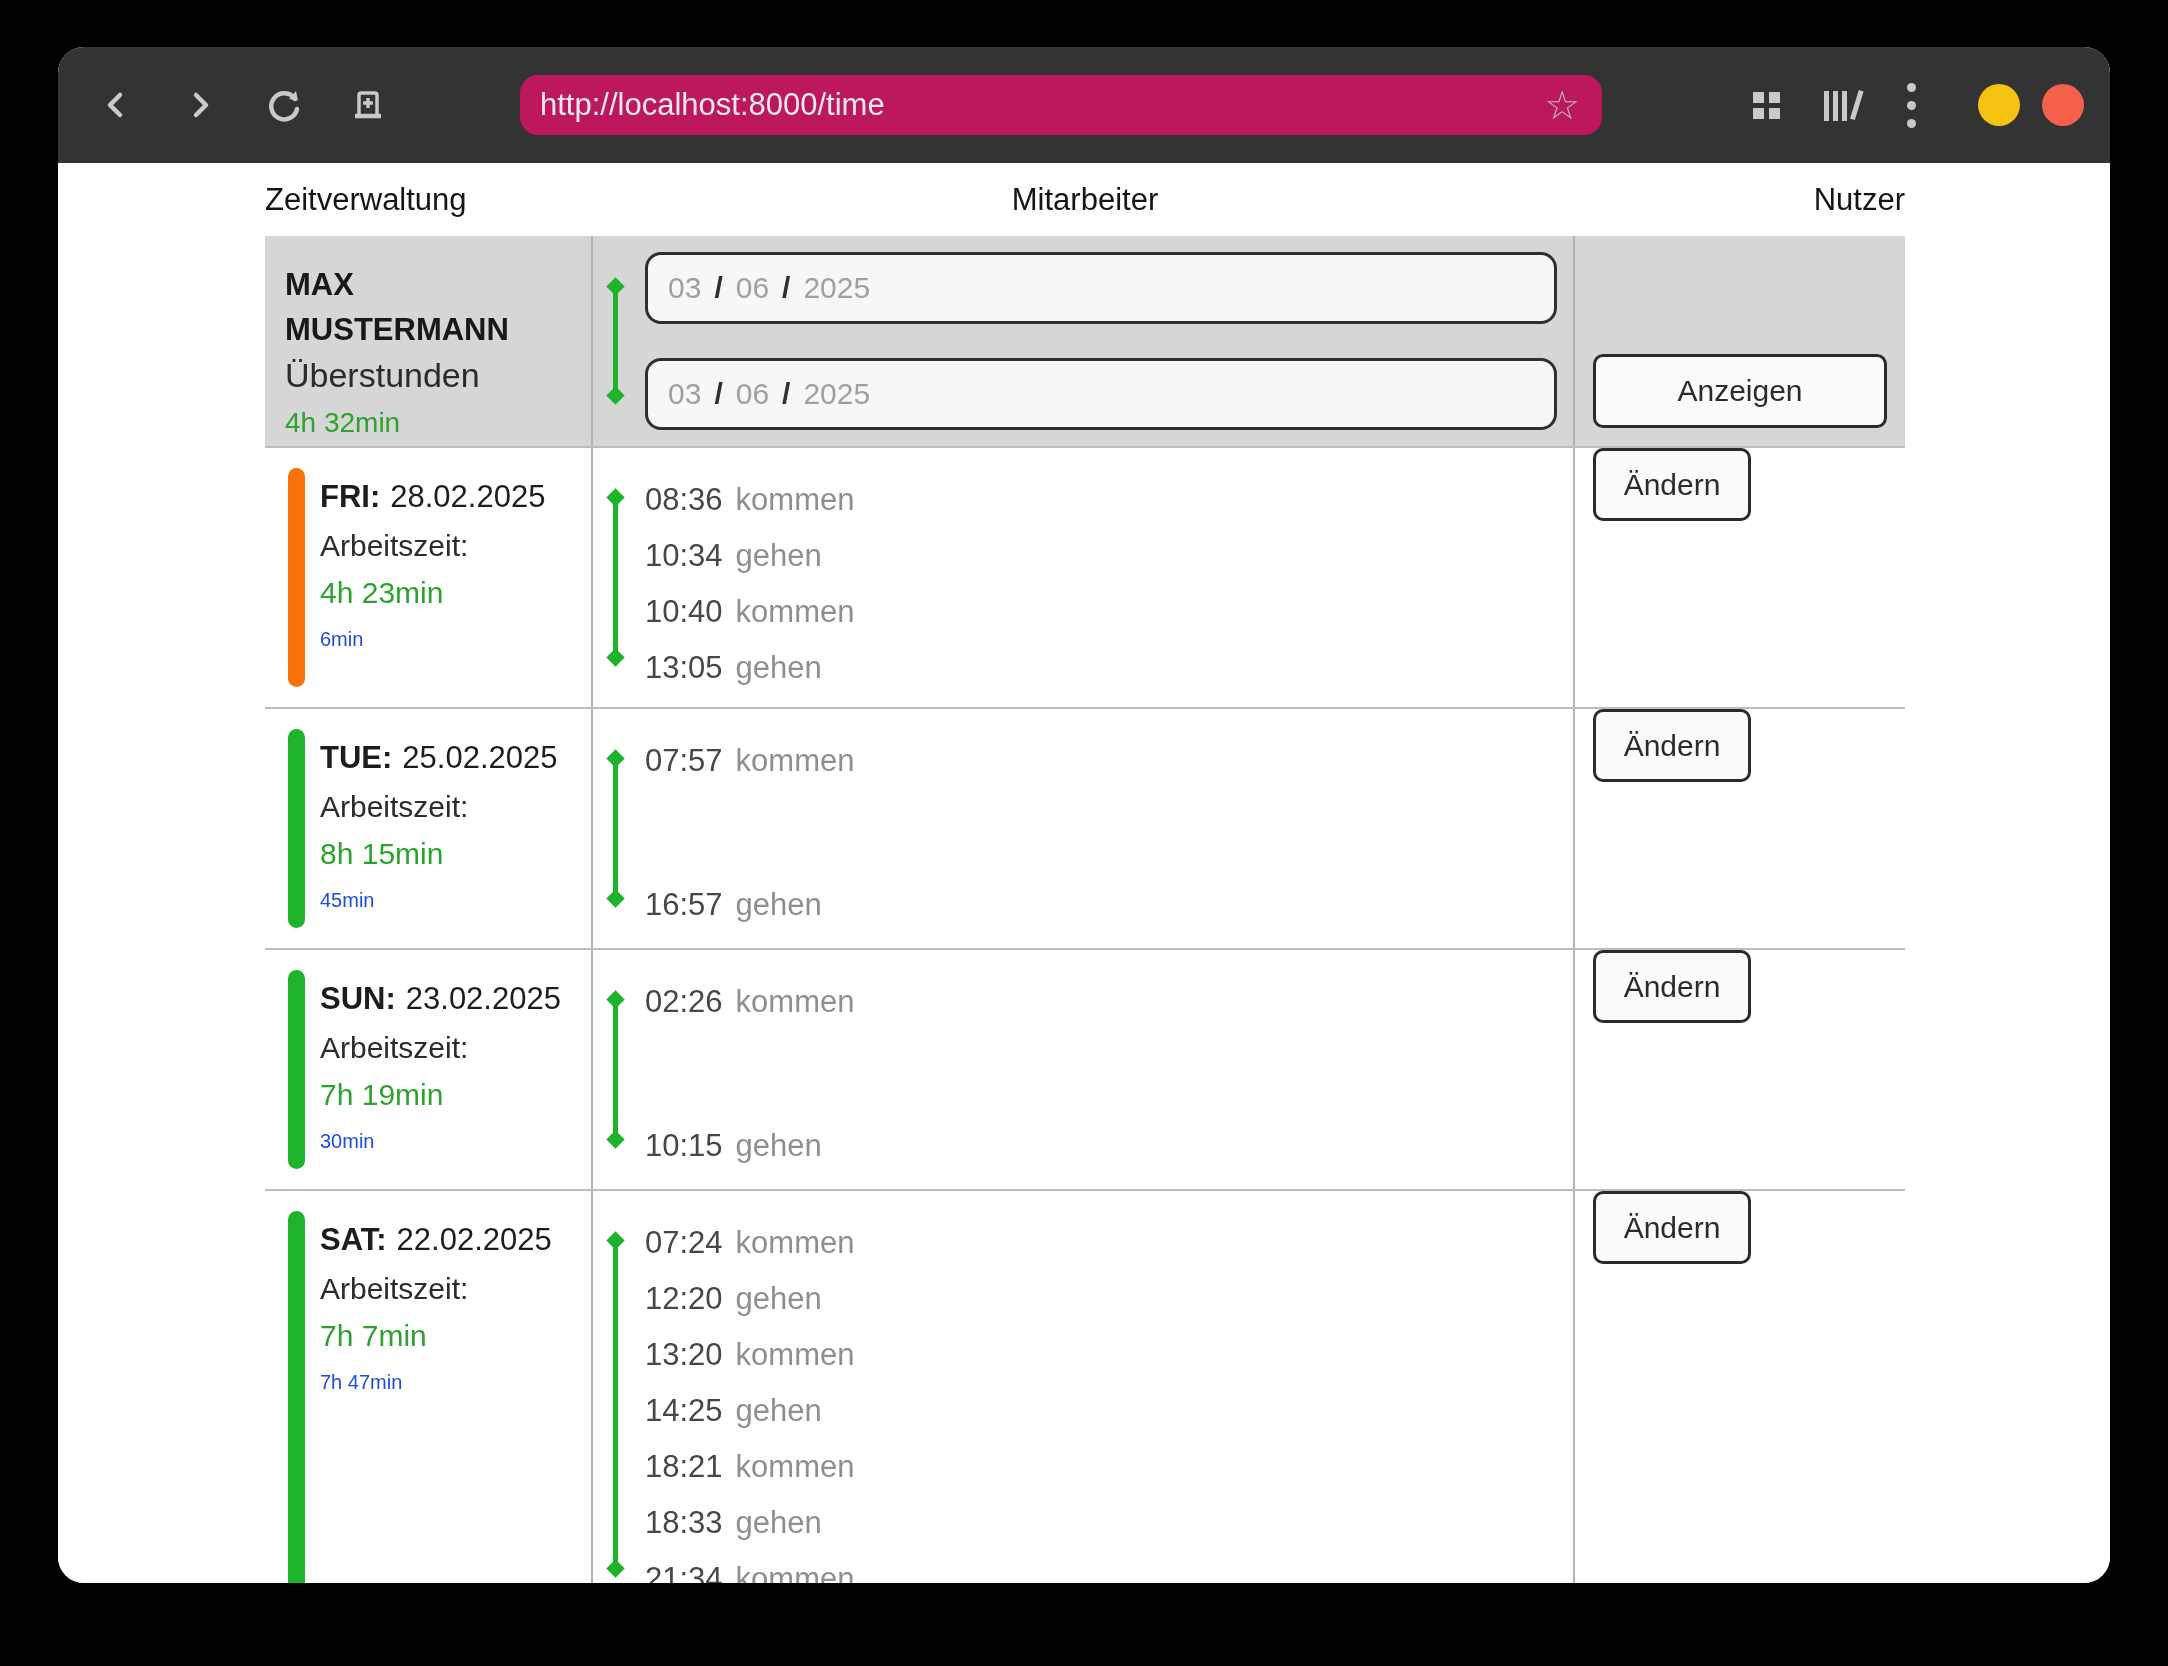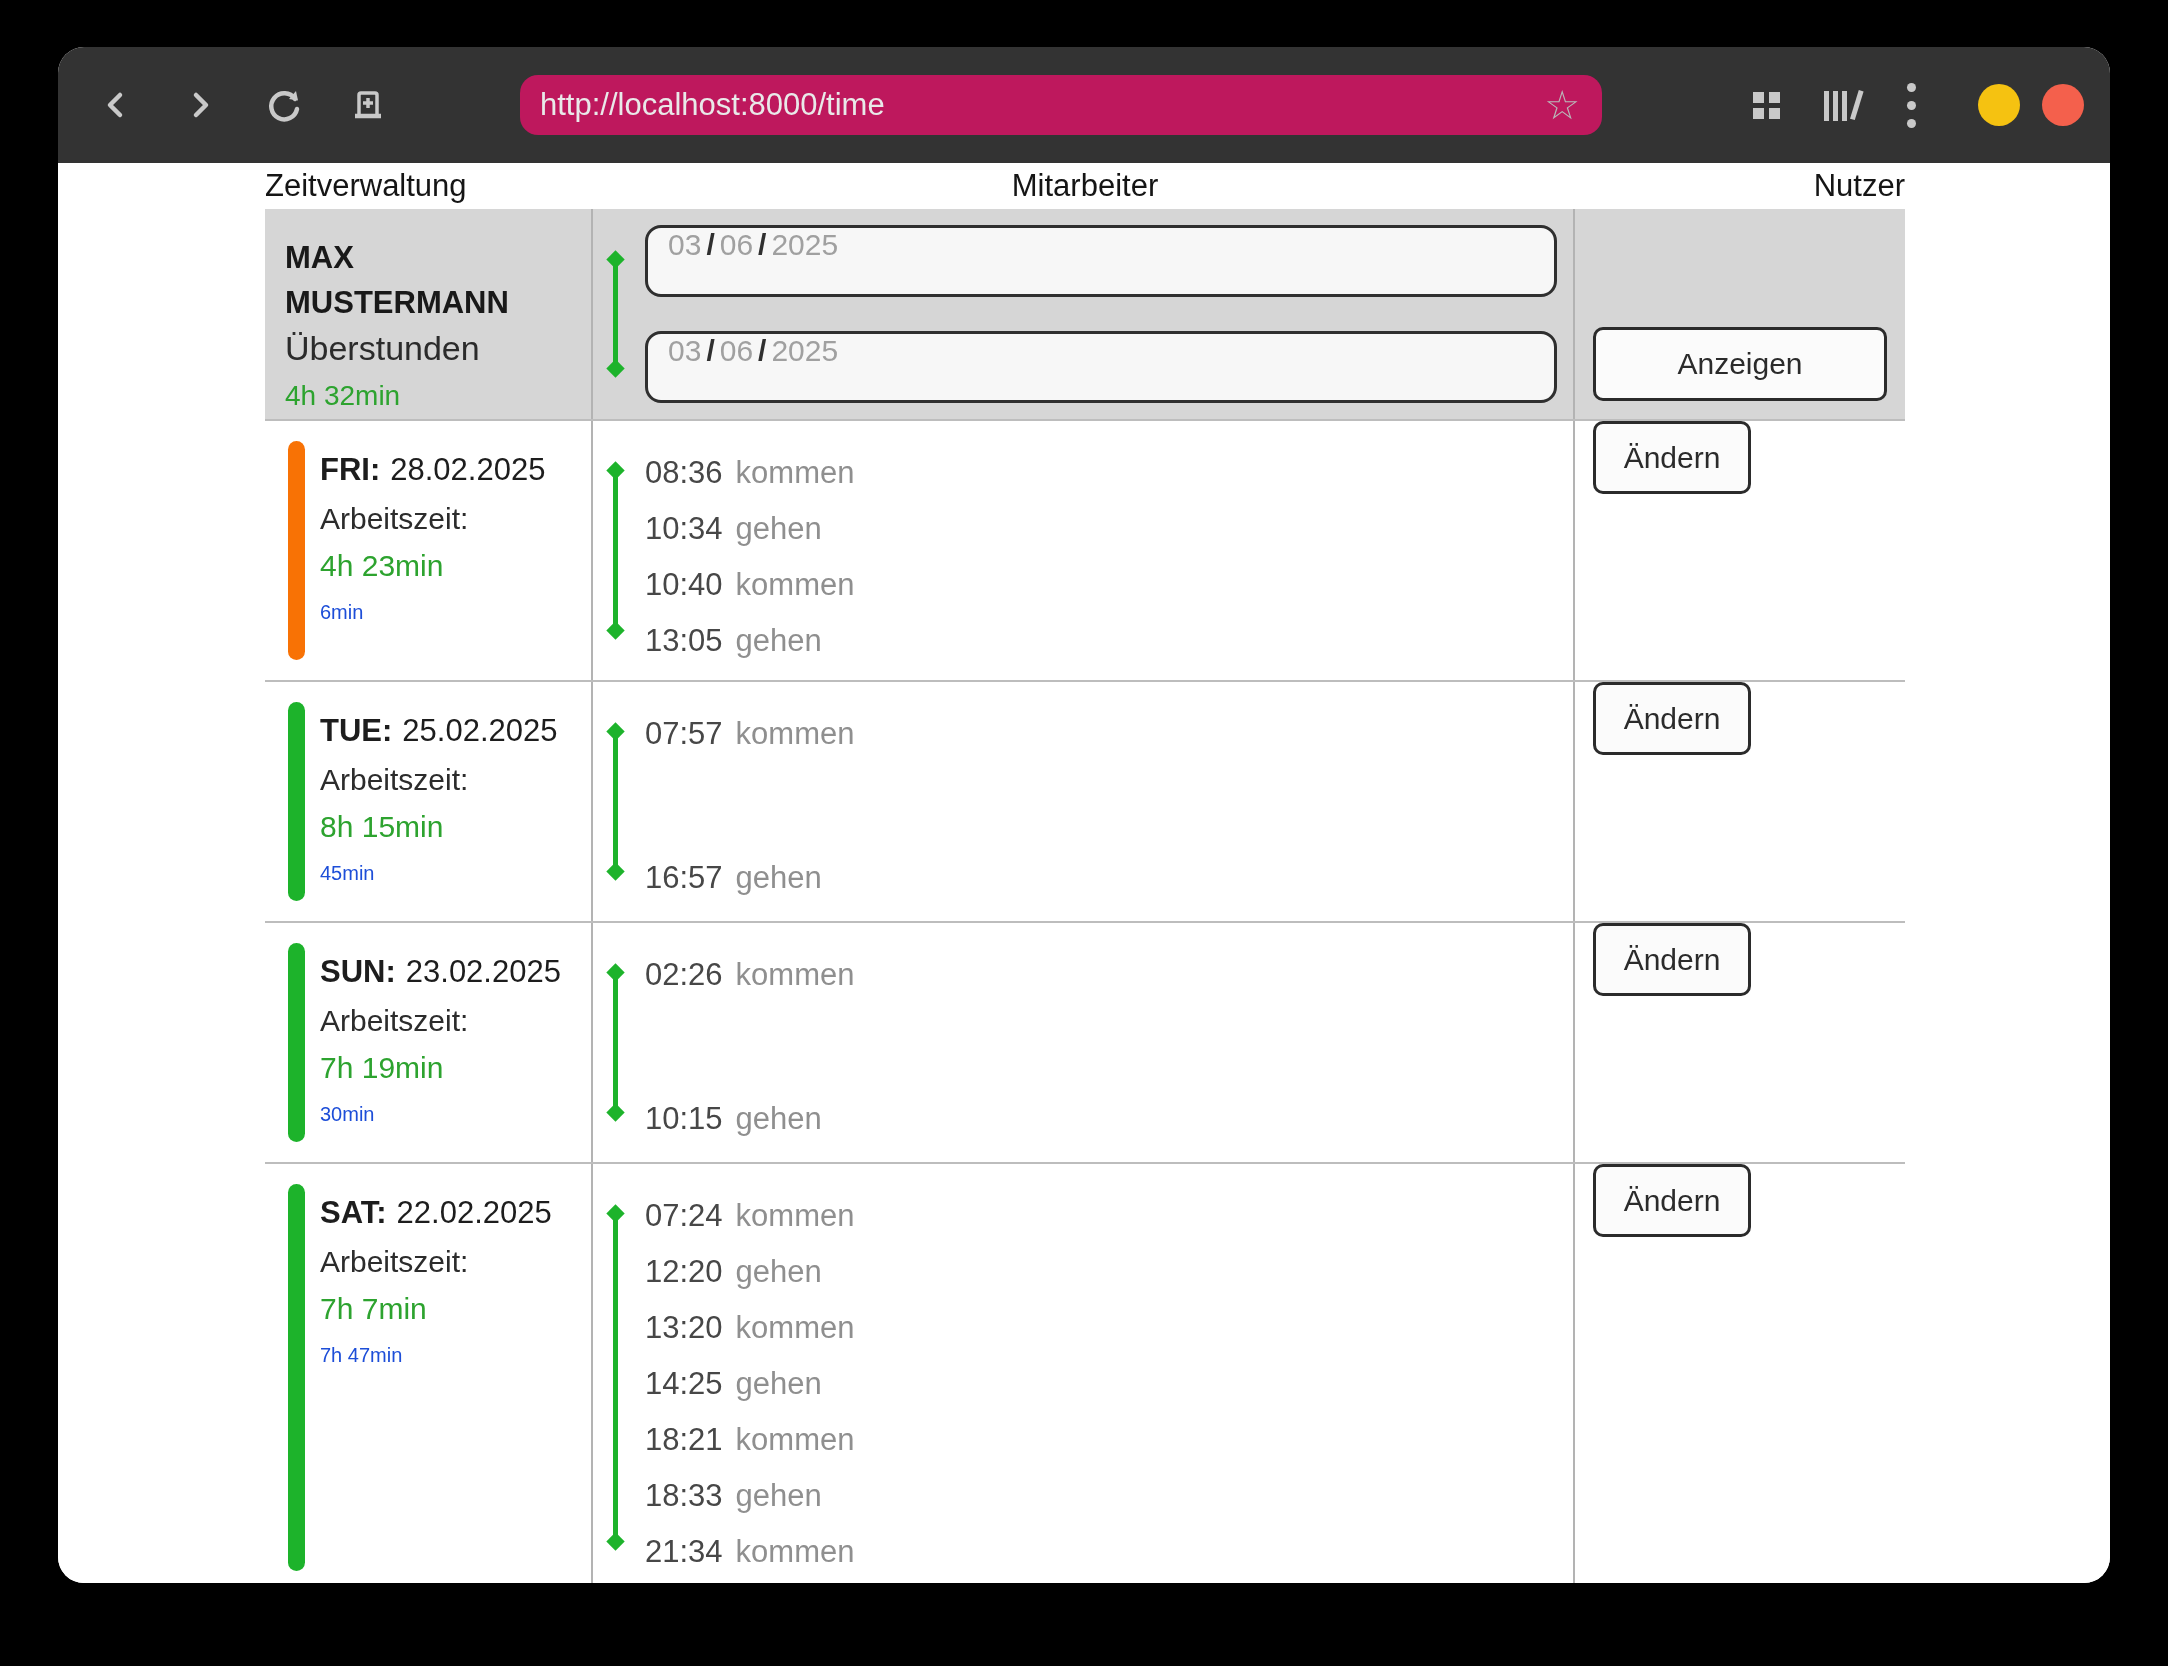--- a/index.html
+++ b/index.html
@@ -25,38 +25,38 @@
   .lib-icon i.slant{transform:rotate(17deg) translateY(-1px);margin-left:3px;}
   .kebab{display:flex;flex-direction:column;align-items:center;}
   .kebab i{width:9px;height:9px;border-radius:50%;background:#c9c9c9;margin:4.5px 0;}
   .win-dots{display:flex;align-items:center;margin-left:40px;}
   .dot{width:42px;height:42px;border-radius:50%;border:none;padding:0;cursor:pointer;margin-left:22px;}
   .dot-yellow{background:#f5c211;}
   .dot-red{background:#f4604c;}
   
   .page{height:1420px;background:#fff;overflow:hidden;}
   .content{width:1640px;margin-left:207px;}
-  .topnav{height:46px;display:grid;grid-template-columns:1fr auto 1fr;align-items:center;
+  .topnav{height:73px;display:grid;grid-template-columns:1fr auto 1fr;align-items:center;
     font-size:31px;color:#151515;}
   .topnav .nleft{justify-self:start;}
   .topnav .ncenter{justify-self:center;}
   .topnav .nright{justify-self:end;}
   .topnav span{cursor:pointer;}
   .grid-row{display:grid;grid-template-columns:326px 984px 330px;}
   .c2{border-left:2px solid #b3b3b3;border-right:2px solid #b3b3b3;box-sizing:border-box;}
   .row{border-top:2px solid #bdbdbd;}
   
   .header-row{background:#d6d6d6;}
   .header-left{padding:26px 16px 0 20px;}
   .hname{font-weight:bold;font-size:31px;line-height:45px;color:#191919;}
   .ovt-label{font-size:34px;line-height:47px;color:#2b2b2b;}
   .ovt-value{font-size:28px;line-height:47px;color:#2da32f;}
   .header-times{position:relative;padding:16px 16px 16px 52px;display:flex;flex-direction:column;gap:34px;}
   .date-input{height:72px;background:#f7f7f7;border:3px solid #2f2f2f;border-radius:16px;
-    display:flex;padding:0 20px;box-sizing:border-box;font-size:30px;color:#a0a0a0;cursor:text;}
+    display:flex;align-items:center;padding:0 20px;box-sizing:border-box;font-size:30px;color:#a0a0a0;cursor:text;gap:8px;}
   .date-sep{color:#2f2f2f;font-weight:bold;margin:0 5px;}
   .vline{position:absolute;left:20px;width:5px;background:#1db32b;border-radius:3px;}
   .vline::before,.vline::after{content:"";position:absolute;left:-4px;width:13px;height:13px;
     background:inherit;transform:rotate(45deg);}
   .vline::before{top:-6px;}
   .vline::after{bottom:-6px;}
   .header-times .vline{top:50px;bottom:50px;}
   .header-action{display:flex;align-items:flex-end;padding:0 18px 18px 18px;}
   .btn{background:#fbfbfb;border:3px solid #2b2b2b;border-radius:10px;font-size:30px;color:#2b2b2b;
     display:flex;align-items:center;justify-content:center;cursor:pointer;font-family:inherit;box-sizing:border-box;}

